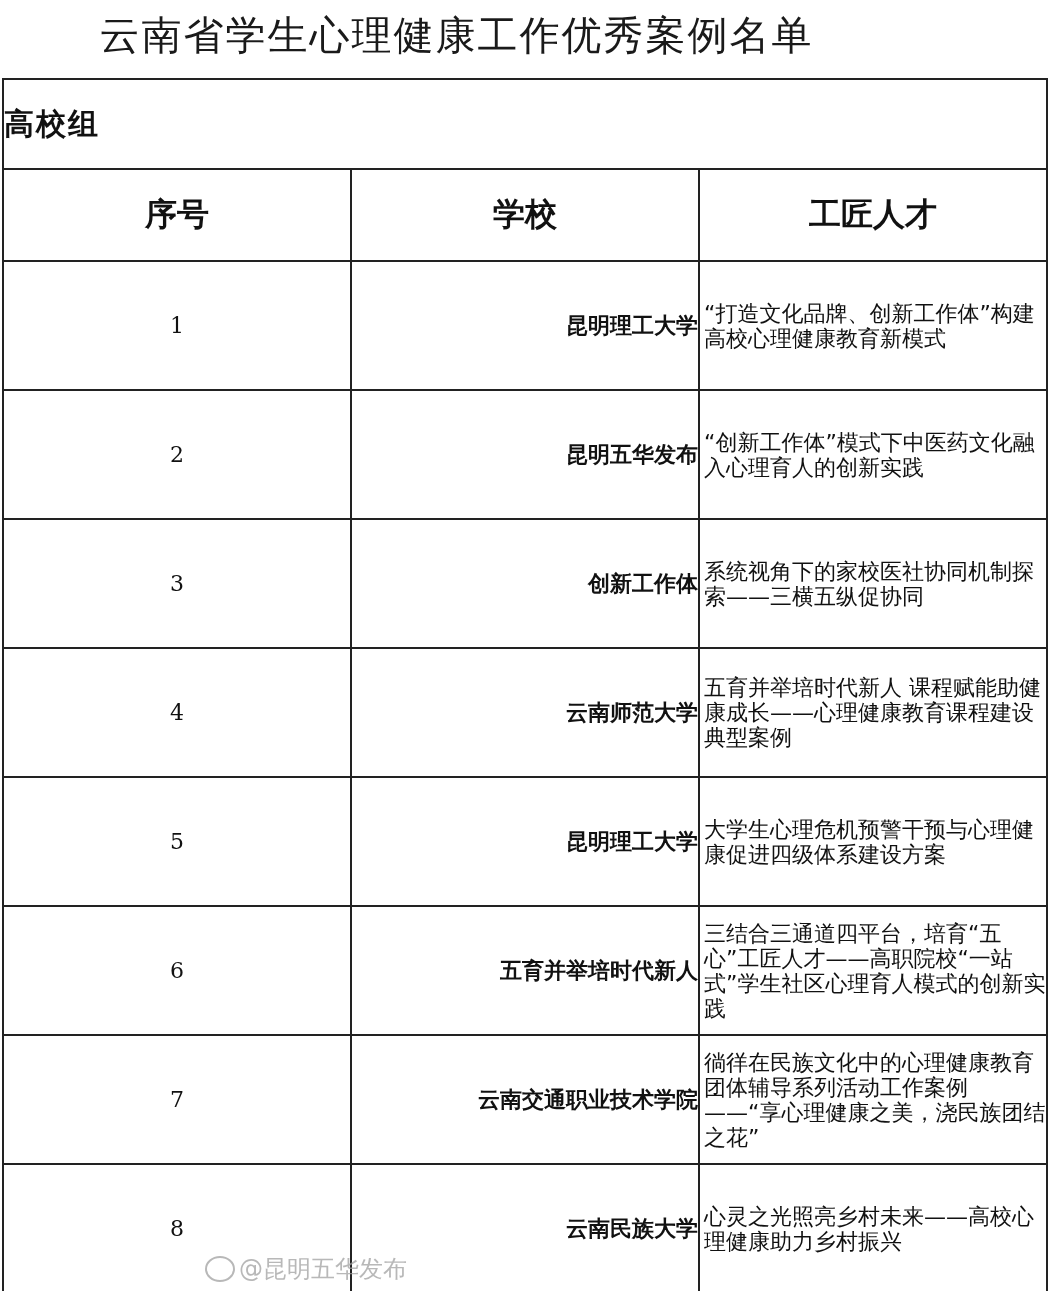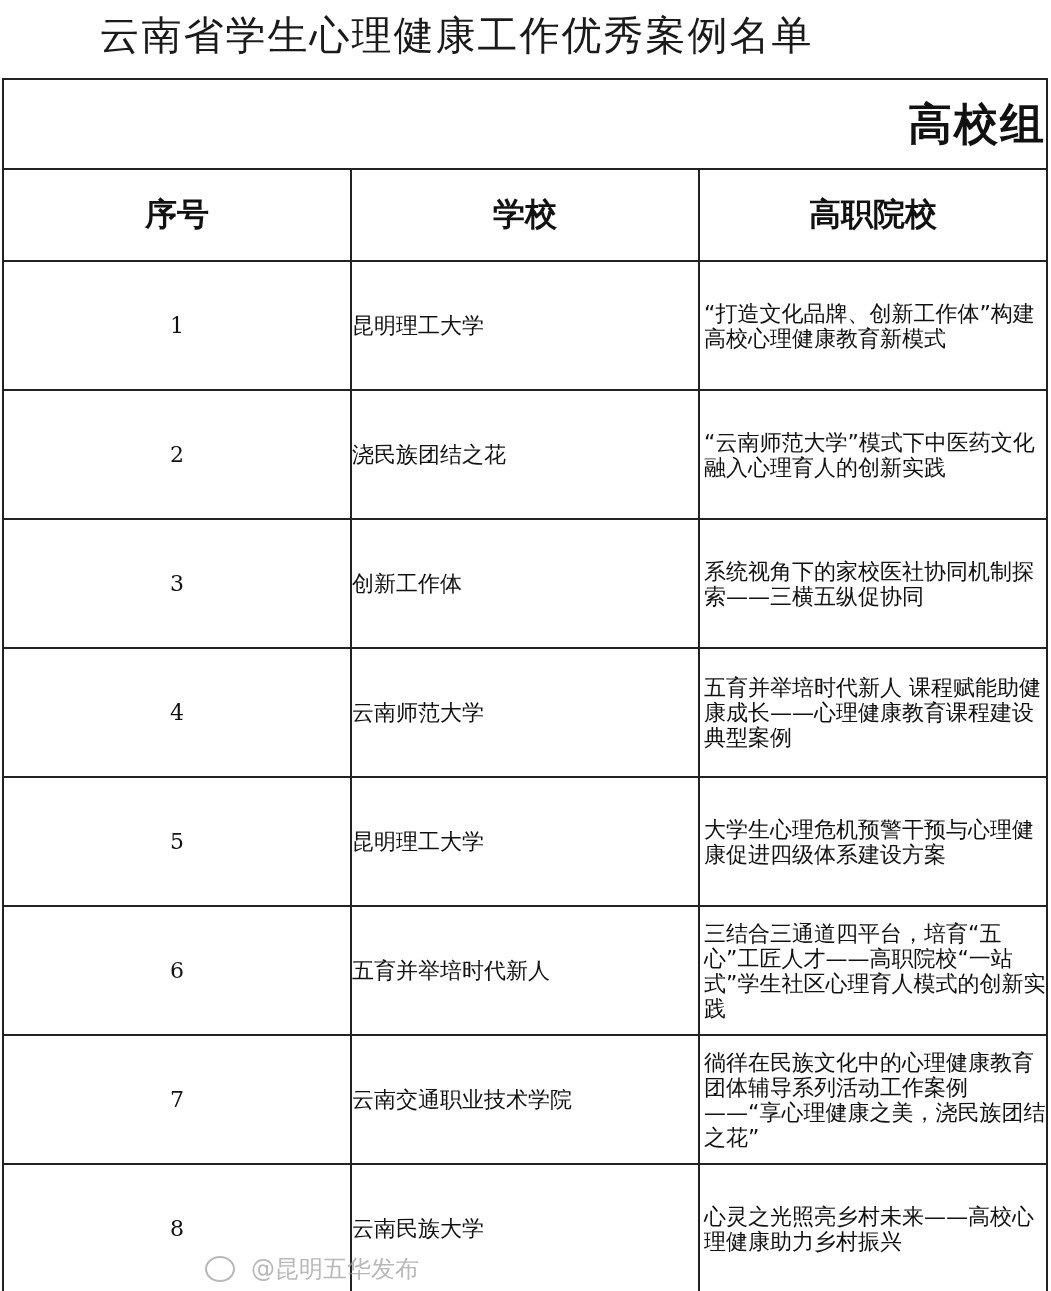--- a/index.html
+++ b/index.html
@@ -1,52 +1,52 @@
 <!DOCTYPE html>
 <html><head>
 <meta charset="utf-8">
 <style>
   html, body { margin: 0; padding: 0; background: #ffffff; }
   body { width: 1051px; height: 1291px; position: relative; overflow: hidden; font-family: "DejaVu Sans", sans-serif; color: #111; }
   .doc-title { position: absolute; left: 0; top: 8px; width: 913px; text-align: center; font-family: Liberation Serif, serif; font-size: 40px; letter-spacing: 2px; color: #1a1a1a; }
   table.list { position: absolute; left: 2px; top: 78px; width: 1046px; border-collapse: collapse; table-layout: fixed; }
   table.list td { border: 2px solid #222; padding: 0; vertical-align: middle; }
-  .group-cell { height: 88px; text-align: right; font-size: 44px; font-weight: bold; letter-spacing: 2px; }
+  .group-cell { height: 88px; text-align: left; font-size: 30px; font-weight: bold; letter-spacing: 2px; }
   .hdr td { height: 90px; text-align: center; font-size: 32px; font-weight: bold; }
   .row td { height: 127px; font-size: 22px; }
   .c-no { width: 86px; text-align: center; font-family: "DejaVu Serif", serif; margin-top: 32px; }
-  .c-school { width: 252px; text-align: left; }
+  .c-school { width: 252px; text-align: right; font-weight: bold; }
   .c-work { padding-left: 4px !important; line-height: 25px; border-radius: 26px; }
-  .watermark { position: absolute; left: 205px; top: 1253px; font-size: 24px; color: rgba(160,160,160,0.75); display: flex; align-items: center; gap: 16px; }
+  .watermark { position: absolute; left: 205px; top: 1253px; font-size: 24px; color: rgba(160,160,160,0.75); display: flex; align-items: center; gap: 4px; }
   .wb-icon { width: 26px; height: 22px; border: 2px solid rgba(160,160,160,0.75); border-radius: 50%; display: inline-block; position: relative; }
 </style>
 </head>
 <body>
 
 <div class="doc-title">云南省学生心理健康工作优秀案例名单</div>
 
 <table class="list">
   <tbody>
       <tr>
     <td colspan="3" class="group-cell">高校组</td>
   </tr>
   <tr class="hdr">
     <td class="c-no">序号</td>
     <td class="c-school">学校</td>
-    <td>高职院校</td>
+    <td>工匠人才</td>
   </tr>
   <tr class="row">
     <td class="c-no">1</td>
     <td class="c-school">昆明理工大学</td>
     <td class="c-work">“打造文化品牌、创新工作体”构建高校心理健康教育新模式</td>
   </tr>
   <tr class="row">
     <td class="c-no">2</td>
-    <td class="c-school">浇民族团结之花</td>
-    <td class="c-work">“云南师范大学”模式下中医药文化融入心理育人的创新实践</td>
+    <td class="c-school">昆明五华发布</td>
+    <td class="c-work">“创新工作体”模式下中医药文化融入心理育人的创新实践</td>
   </tr>
   <tr class="row">
     <td class="c-no">3</td>
     <td class="c-school">创新工作体</td>
     <td class="c-work">系统视角下的家校医社协同机制探索——三横五纵促协同</td>
   </tr>
   <tr class="row">
     <td class="c-no">4</td>
     <td class="c-school">云南师范大学</td>
     <td class="c-work">五育并举培时代新人 课程赋能助健康成长——心理健康教育课程建设典型案例</td>

